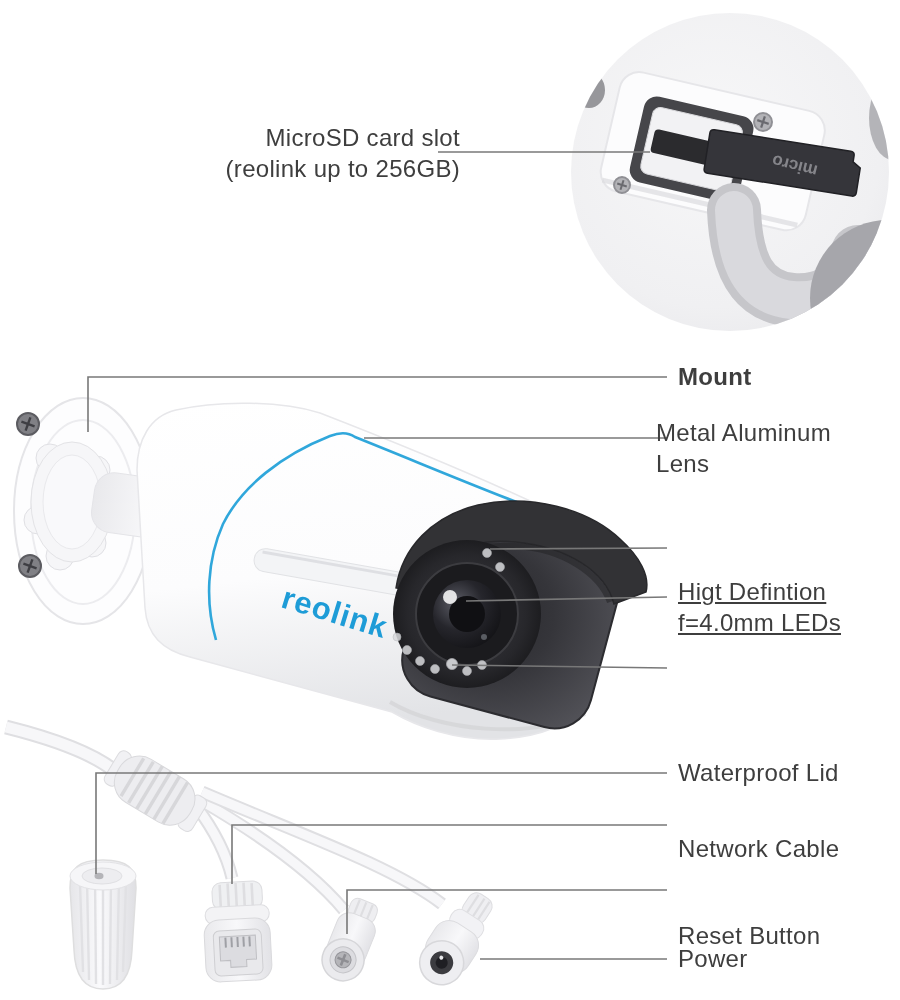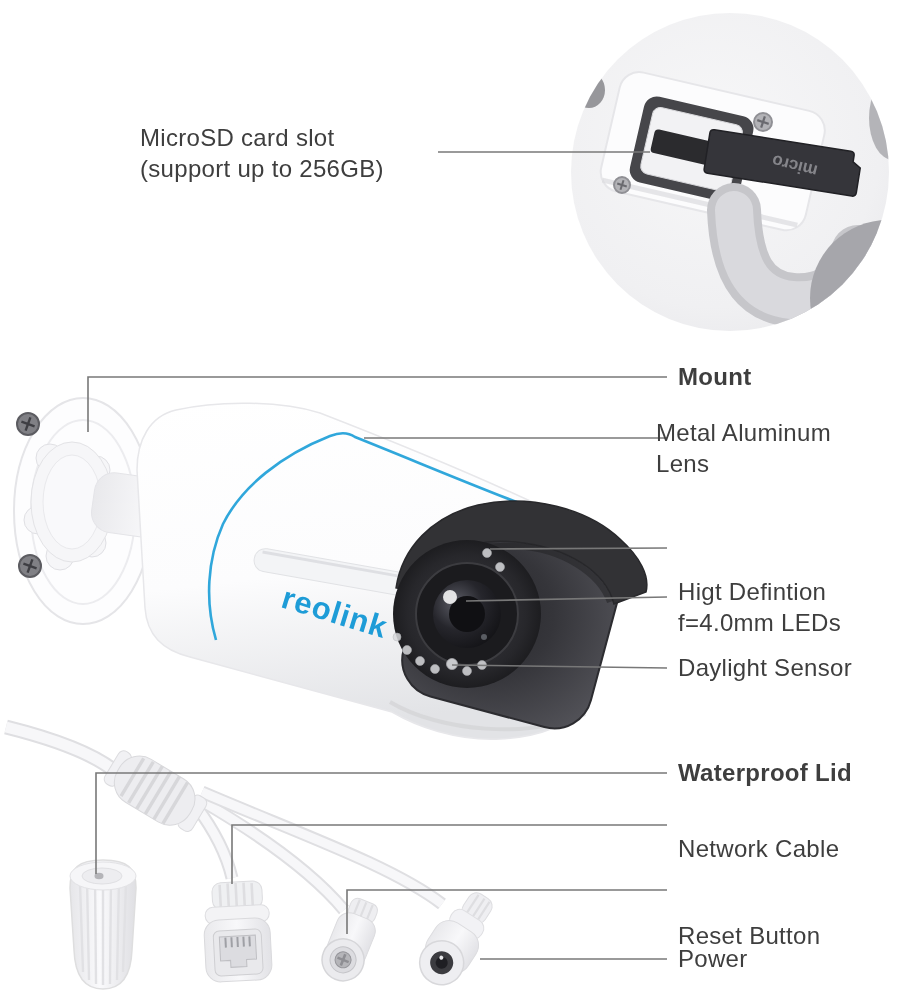--- a/index.html
+++ b/index.html
@@ -1,21 +1,21 @@
 <!DOCTYPE html>
 <html><head>
 <meta charset="utf-8">
 <style>
   html,body{margin:0;padding:0;background:#ffffff;}
   #canvas{position:relative;width:900px;height:1000px;background:#ffffff;overflow:hidden;
           font-family:"Liberation Sans", sans-serif;}
   #art{position:absolute;left:0;top:0;z-index:1;}
   .lbl{position:absolute;z-index:2;font-size:24px;line-height:31px;font-weight:500;
        color:#3e3e3e;letter-spacing:.3px;white-space:nowrap;}
-  .lbl-center{text-align:left;white-space:normal;}
+  .lbl-center{text-align:right;white-space:normal;}
 </style>
 </head>
 <body>
 
 <div id="canvas">
 
 <svg id="art" width="900" height="1000" viewBox="0 0 900 1000">
   <defs>
     <radialGradient id="insetGrad" cx="45%" cy="40%" r="75%">
       <stop offset="0%" stop-color="#f7f7f8"></stop>
@@ -298,39 +298,38 @@
     <path d="M 667,668 L 452,665"></path>
     <path d="M 667,773 L 96,773 L 96,874"></path>
     <path d="M 667,825 L 232,825 L 232,884"></path>
     <path d="M 667,890 L 347,890 L 347,934"></path>
     <path d="M 667,959 L 480,959"></path>
   </g>
 </svg>
 
 <div class="lbl lbl-center" style="left:140px;top:122px;width:320px;">
   <div>MicroSD card slot</div>
-  <div>(support up to 256GB)</div>
+  <div>(reolink up to 256GB)</div>
 </div>
 
 <div class="lbl" style="left:678px;top:361px;font-weight:bold;">Mount</div>
 
 <div class="lbl" style="left:656px;top:417px;">
   <div>Metal Aluminum</div>
   <div>Lens</div>
 </div>
 
 
-<div class="lbl" style="left:678px;top:576px;">
+<div class="lbl" style="left:678px;top:576px;text-decoration:underline;">
   <div>Higt Defintion</div>
   <div>f=4.0mm LEDs</div>
 </div>
 
-<div class="lbl" style="left:678px;top:652px;">Daylight Sensor</div>
-
-<div class="lbl" style="left:678px;top:757px;font-weight:bold;">Waterproof Lid</div>
+
+<div class="lbl" style="left:678px;top:757px;">Waterproof Lid</div>
 
 <div class="lbl" style="left:678px;top:809px;margin-top:24px;">Network Cable</div>
 
 <div class="lbl" style="left:678px;top:874px;margin-top:46px;">Reset Button</div>
 
 <div class="lbl" style="left:678px;top:943px;text-align:right;">Power</div>
 
 </div>
 
 </body></html>

